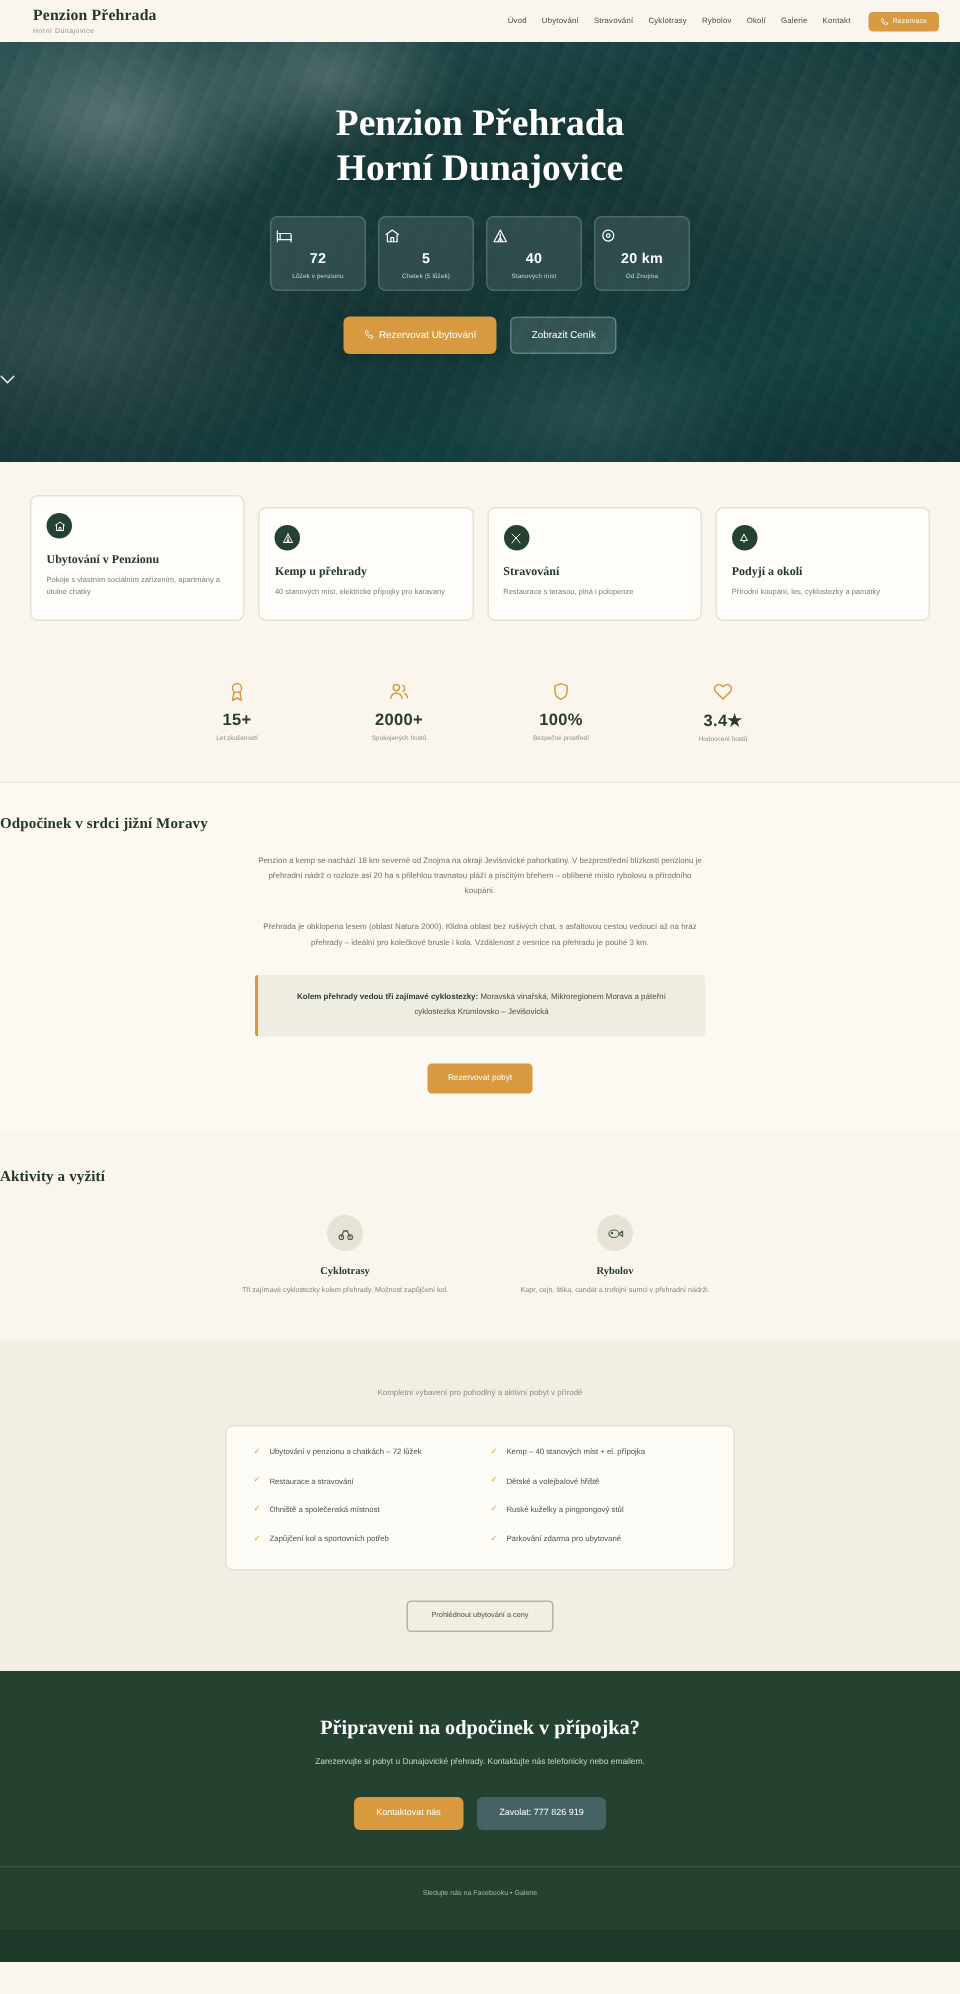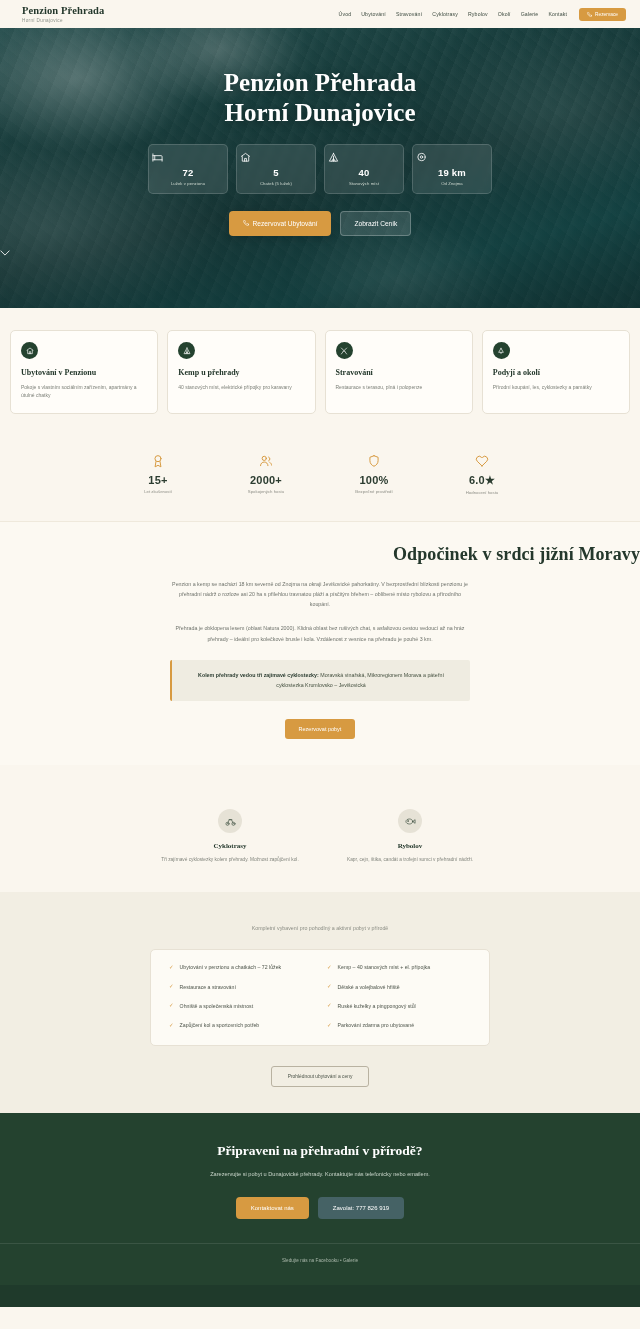--- a/index.html
+++ b/index.html
@@ -112,21 +112,21 @@
     text-shadow: 0 1px 6px rgba(0,0,0,.35);
   }
 
   .stats-row {
     display: flex;
     justify-content: center;
     gap: 8px;
     margin-top: 17px;
   }
   .stat-card {
-    width: 80px;
+    width: 64px;
     background: rgba(255,255,255,.10);
     border: 1px solid rgba(255,255,255,.16);
     border-radius: 5px;
     padding: 7px 3px 7px;
     text-align: center;
     backdrop-filter: blur(3px);
   }
   .stat-icon { display: block; margin: 0 auto 4px; }
   .stat-value {
     font-size: 9.5px;
@@ -168,22 +168,23 @@
   }
   .chevron-down {
     text-align: center;
     margin-top: 14px;
     color: rgba(255,255,255,.8);
     font-size: 9px;
   }
   .cards-strip {
     display: flex;
     gap: 9px;
-    padding: 22px 10px 26px;
+    padding: 22px 20px 26px;
     background: #faf6ee;
+    align-items: flex-end;
   }
   .info-card {
     flex: 1;
     background: #fffdf9;
     border: 1px solid #e7e1d4;
     border-radius: 5px;
     padding: 11px 10px 13px;
   }
   .card-icon-badge {
     width: 17px; height: 17px;
@@ -230,23 +231,23 @@
   }
 
   
   .about {
     background: #fcf9f2;
     padding: 22px 0 26px;
     border-top: 1px solid #efe9dc;
   }
   .h2 {
     font-family: "Liberation Serif", serif;
-    font-size: 18px;
+    font-size: 10px;
     font-weight: 700;
-    text-align: right;
+    text-align: left;
     color: #24382c;
     letter-spacing: .1px;
   }
   .about-p {
     max-width: 300px;
     margin: 14px auto 0;
     font-size: 5.3px;
     line-height: 1.95;
     color: #6f736c;
     text-align: center;
@@ -480,21 +481,21 @@
         <div class="stat-value">40</div>
         <div class="stat-label">Stanových míst</div>
       </div>
       <div class="stat-card">
         <span class="stat-icon">
           <svg width="11" height="11" viewBox="0 0 24 24" fill="none" stroke="#ffffff" stroke-width="1.8" stroke-linecap="round" stroke-linejoin="round">
               <circle cx="12" cy="11" r="8"></circle>
               <circle cx="12" cy="11" r="2.6"></circle>
             </svg>
         </span>
-        <div class="stat-value">19 km</div>
+        <div class="stat-value">20 km</div>
         <div class="stat-label">Od Znojma</div>
       </div>
     </div>
 
     <div class="hero-btns">
       <div class="btn-primary">
         <span>
           <svg width="6" height="6" viewBox="0 0 24 24" fill="none" stroke="#fff" stroke-width="2.2" stroke-linecap="round" stroke-linejoin="round">
               <path d="M22 16.92v3a2 2 0 0 1-2.18 2 19.79 19.79 0 0 1-8.63-3.07 19.5 19.5 0 0 1-6-6 19.79 19.79 0 0 1-3.07-8.67A2 2 0 0 1 4.11 2h3a2 2 0 0 1 2 1.72c.13.96.36 1.9.7 2.81a2 2 0 0 1-.45 2.11L8.09 9.91a16 16 0 0 0 6 6l1.27-1.27a2 2 0 0 1 2.11-.45c.9.34 1.85.57 2.81.7A2 2 0 0 1 22 16.92z"></path>
             </svg>
@@ -590,38 +591,39 @@
     </div>
     <div class="trust-value">100%</div>
     <div class="trust-label">Bezpečné prostředí</div>
   </div>
   <div class="trust-item">
     <div class="trust-icon">
       <svg width="14" height="14" viewBox="0 0 24 24" fill="none" stroke="#d79a41" stroke-width="1.7" stroke-linecap="round" stroke-linejoin="round" style="margin:0 auto">
           <path d="M12 20.5 3.8 12.4a4.9 4.9 0 0 1 0-7 4.9 4.9 0 0 1 7 0l1.2 1.2 1.2-1.2a4.9 4.9 0 0 1 7 0 4.9 4.9 0 0 1 0 7L12 20.5z"></path>
         </svg>
     </div>
-    <div class="trust-value">6.0★</div>
+    <div class="trust-value">3.4★</div>
     <div class="trust-label">Hodnocení hostů</div>
   </div>
 </section>
 
 <section class="about">
   <h2 class="h2">Odpočinek v srdci jižní Moravy</h2>
   <p class="about-p">Penzion a kemp se nachází 18 km severně od Znojma na okraji Jevišovické pahorkatiny. V bezprostřední blízkosti penzionu je přehradní nádrž o rozloze asi 20 ha s přilehlou travnatou pláží a písčitým břehem – oblíbené místo rybolovu a přírodního koupání.</p>
   <p class="about-p">Přehrada je obklopena lesem (oblast Natura 2000). Klidná oblast bez rušivých chat, s asfaltovou cestou vedoucí až na hráz přehrady – ideální pro kolečkové brusle i kola. Vzdálenost z vesnice na přehradu je pouhé 3 km.</p>
   <div class="highlight-box">
     <b>Kolem přehrady vedou tři zajímavé cyklostezky:</b><span> Moravská vinařská, Mikroregionem Morava a páteřní cyklostezka Krumlovsko – Jevišovická</span>
   </div>
   <div class="center">
     <span class="btn-amber-sm">Rezervovat pobyt</span>
   </div>
 </section>
 
 <section class="activities">
+  <h2 class="h2">Aktivity a vyžití</h2>
   <div class="act-row">
     <div class="act-item">
       <div class="act-icon-circle">
         <svg width="11" height="11" viewBox="0 0 24 24" fill="none" stroke="#4a5a4c" stroke-width="1.6" stroke-linecap="round" stroke-linejoin="round">
             <circle cx="5.5" cy="17" r="3.4"></circle>
             <circle cx="18.5" cy="17" r="3.4"></circle>
             <path d="M5.5 17 9 8h5l4.5 9"></path>
             <path d="M9 8h6"></path>
           </svg>
       </div>
@@ -677,21 +679,21 @@
       <span class="check">✓</span>
       <span>Parkování zdarma pro ubytované</span>
     </div>
   </div>
   <div class="center">
     <span class="btn-outline">Prohlédnout ubytování a ceny</span>
   </div>
 </section>
 
 <section class="cta">
-  <h2>Připraveni na přehradní v přírodě?</h2>
+  <h2>Připraveni na odpočinek v přípojka?</h2>
   <p class="cta-sub">Zarezervujte si pobyt u Dunajovické přehrady. Kontaktujte nás telefonicky nebo emailem.</p>
   <div class="cta-btns">
     <div class="btn-cta-amber">Kontaktovat nás</div>
     <div class="btn-cta-slate">Zavolat: 777 826 919</div>
   </div>
   <div class="cta-note">Sledujte nás na Facebooku • Galerie</div>
 </section>
 
 <footer class="footer">
   

